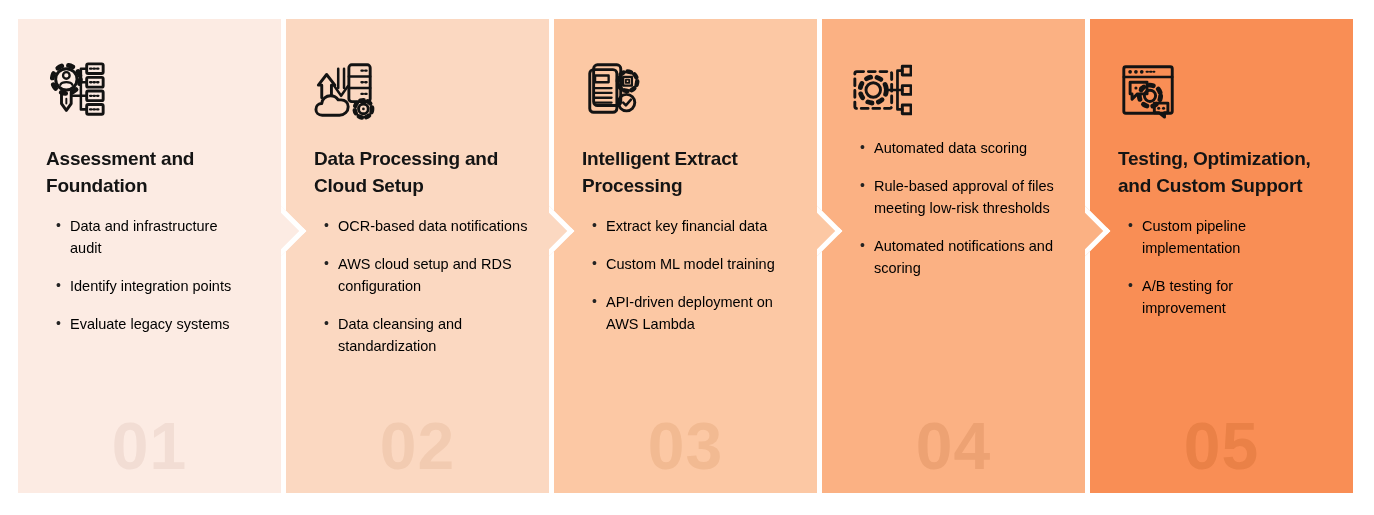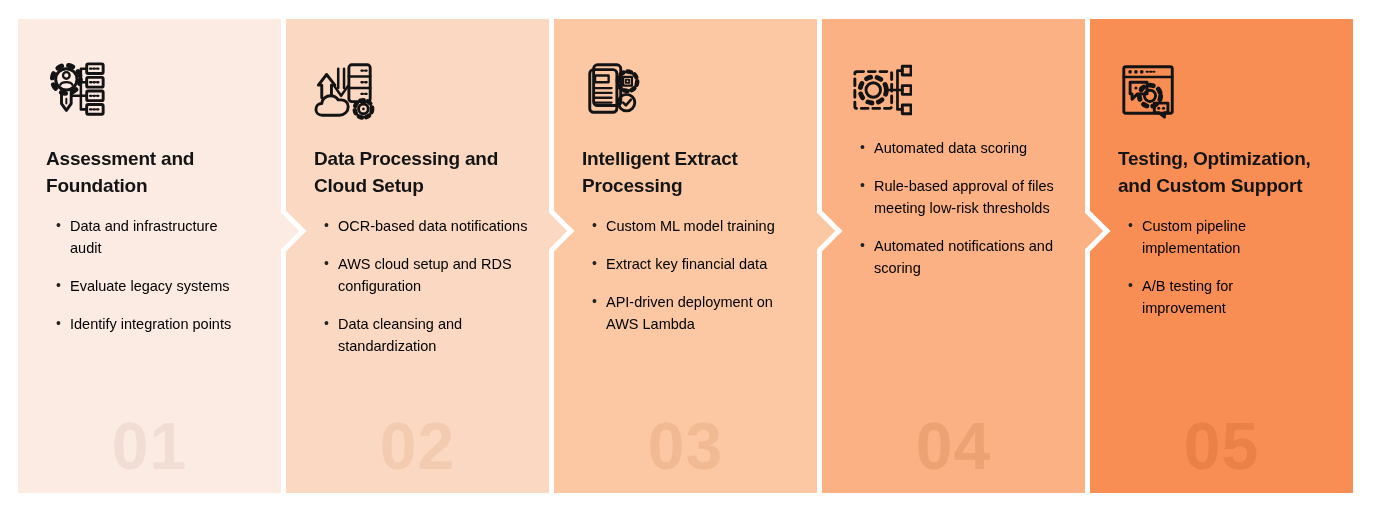--- a/index.html
+++ b/index.html
@@ -45,22 +45,22 @@
     <rect x="42" y="33" width="17" height="10" rx="1.5"></rect>
     <rect x="42" y="47" width="17" height="10" rx="1.5"></rect>
     <path d="M45.5 10h9M45.5 24h9M45.5 38h9M45.5 52h9" stroke-width="2.4" stroke-dasharray="1.4 2.2"></path>
   </svg>
         </div>
     <div class="title">Assessment and
 Foundation</div>
     <ul class="bullets">
           <li>Data and infrastructure
 audit</li>
+          <li>Identify integration points</li>
           <li>Evaluate legacy systems</li>
-          <li>Identify integration points</li>
         </ul>
     <div class="step-number">01</div>
   <div class="chev-wrap">
           <div class="chev"></div>
         </div>
       </div>
 
   <div class="panel" style="--bg: #fbd8c1; --num: #f2cbb1;">
     <div class="icon-box">
           <svg viewBox="0 0 64 64" fill="none" stroke="#131313" stroke-linecap="round" stroke-linejoin="round" stroke-width="3">
@@ -101,22 +101,22 @@
     <circle cx="47" cy="23" r="10" stroke-width="4.6" stroke-dasharray="3.6 4.2"></circle>
     <rect x="42.5" y="18.5" width="9" height="9" stroke-width="2.4"></rect>
     <rect x="45.3" y="21.3" width="3.4" height="3.4" stroke-width="1.8"></rect>
     <circle cx="46" cy="45" r="8.5"></circle>
     <path d="M42.5 45l2.8 2.8 5.2-5.8" stroke-width="2.6"></path>
   </svg>
         </div>
     <div class="title">Intelligent Extract
 Processing</div>
     <ul class="bullets">
+          <li>Extract key financial data</li>
           <li>Custom ML model training</li>
-          <li>Extract key financial data</li>
           <li>API-driven deployment on
 AWS Lambda</li>
         </ul>
     <div class="step-number">03</div>
   <div class="chev-wrap">
           <div class="chev"></div>
         </div>
       </div>
 
   <div class="panel" style="--bg: #fbb183; --num: #eda273;">

